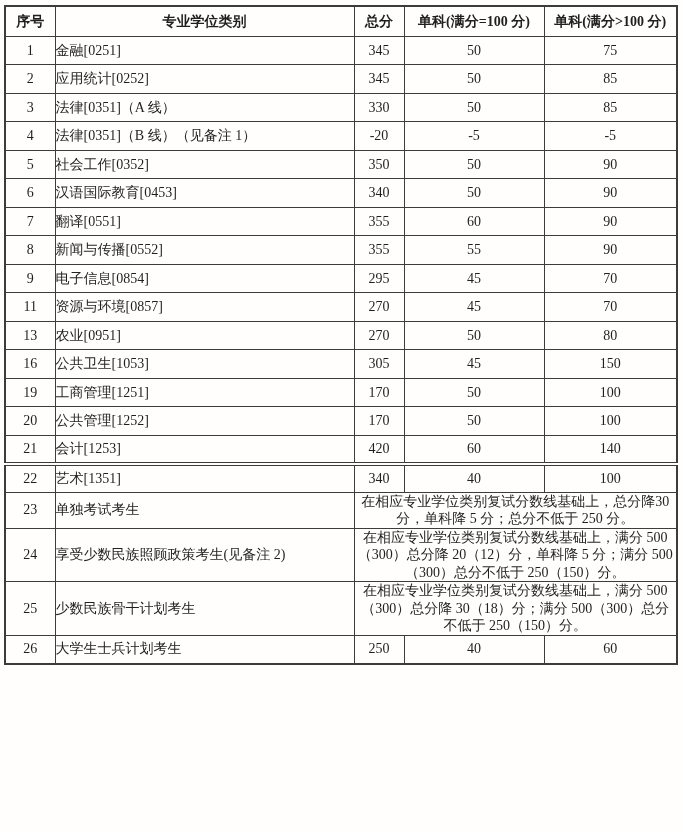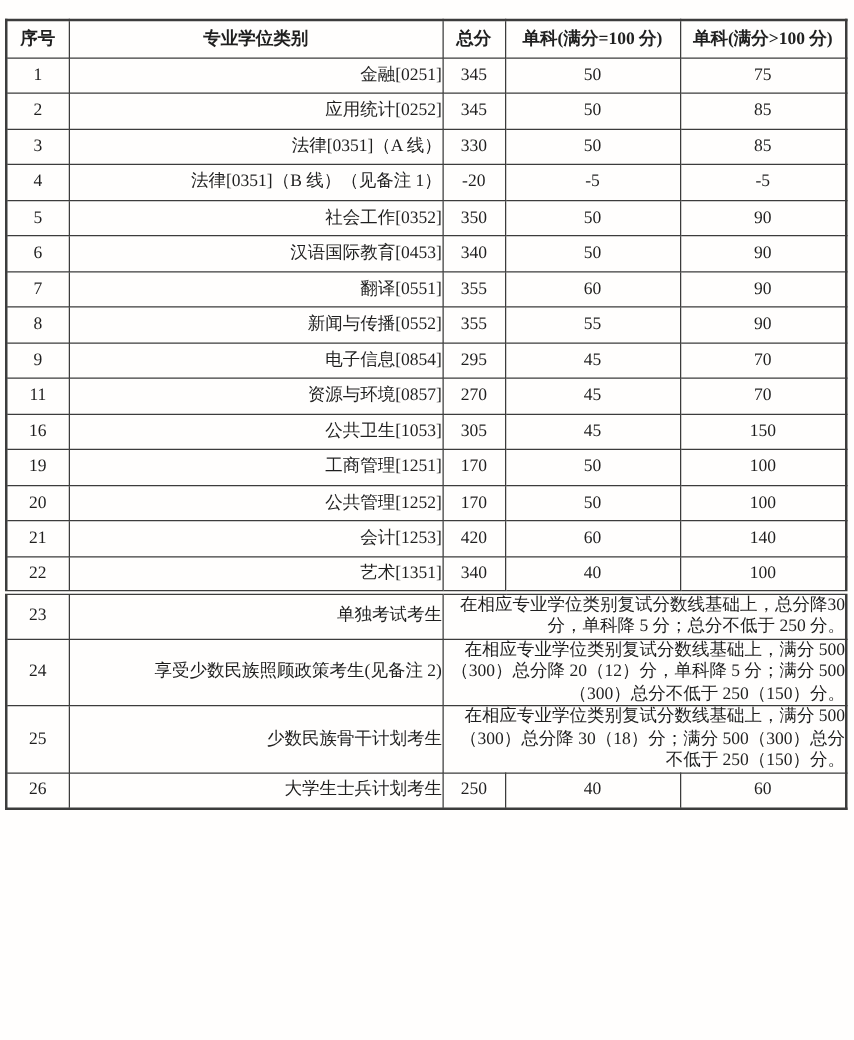--- a/index.html
+++ b/index.html
@@ -9,21 +9,21 @@
     width: 683px;
     height: 832px;
     overflow: hidden;
     font-family: "Liberation Serif", "DejaVu Serif", serif;
     color: #1f1f1f;
   }
   .page {
     width: 683px;
     height: 832px;
     box-sizing: border-box;
-    padding: 15px 4px 0 4px;
+    padding: 5px 4px 0 4px;
     background: #fffefd;
   }
   table.score-table {
     border-collapse: collapse;
     table-layout: fixed;
     width: 672px;
   }
   table.score-table th,
   table.score-table td {
     border: 1px solid #3c3c3c;
@@ -46,24 +46,24 @@
     white-space: nowrap;
   }
   tbody tr { height: 28.5px; }
   tbody tr:nth-child(23) { height: 34px; }
   tbody tr:nth-child(24) { height: 50px; }
   tbody tr:nth-child(25) { height: 48px; }
   tbody tr:nth-child(26) { height: 31px; }
   
   tbody tr:nth-child(15) td { border-bottom: 4px double #3c3c3c; }
   td.c-no  { text-align: center; }
-  td.c-cat { text-align: right; padding-left: 4px; white-space: nowrap; }
+  td.c-cat { text-align: left; padding-left: 4px; white-space: nowrap; }
   td.c-num { text-align: center; }
   td.c-note {
-    text-align: right;
+    text-align: center;
     font-size: 13px;
     line-height: 16px;
     padding: 0 1px 0 2px;
   }
 </style>
 </head>
 <body>
 
 <div class="page">
   <table class="score-table">
@@ -148,20 +148,27 @@
           <td class="c-num">70</td>
         </tr>
         <tr>
           <td class="c-no">11</td>
           <td class="c-cat">资源与环境[0857]</td>
           <td class="c-num">270</td>
           <td class="c-num">45</td>
           <td class="c-num">70</td>
         </tr>
         <tr>
+          <td class="c-no">13</td>
+          <td class="c-cat">农业[0951]</td>
+          <td class="c-num">270</td>
+          <td class="c-num">50</td>
+          <td class="c-num">80</td>
+        </tr>
+        <tr>
           <td class="c-no">16</td>
           <td class="c-cat">公共卫生[1053]</td>
           <td class="c-num">305</td>
           <td class="c-num">45</td>
           <td class="c-num">150</td>
         </tr>
         <tr>
           <td class="c-no">19</td>
           <td class="c-cat">工商管理[1251]</td>
           <td class="c-num">170</td>

